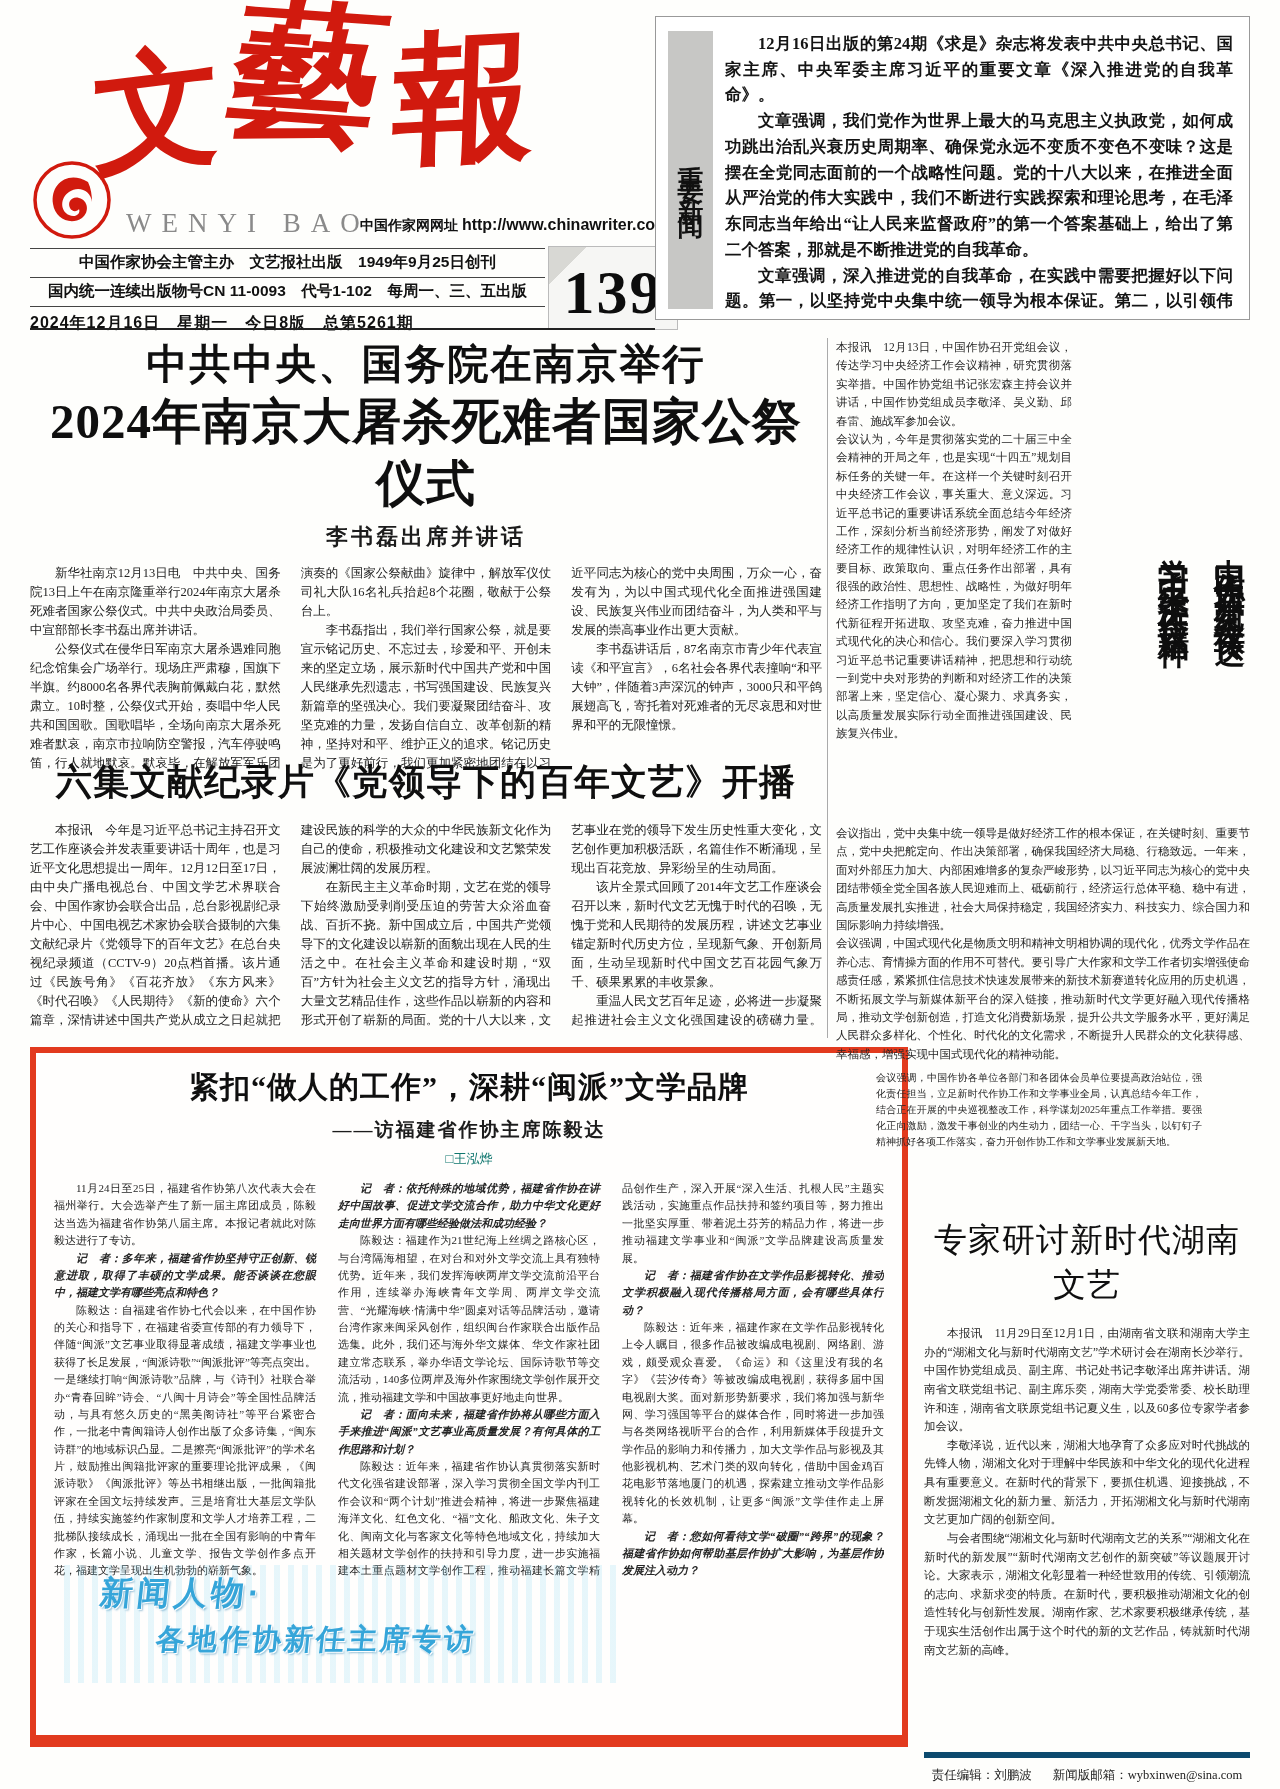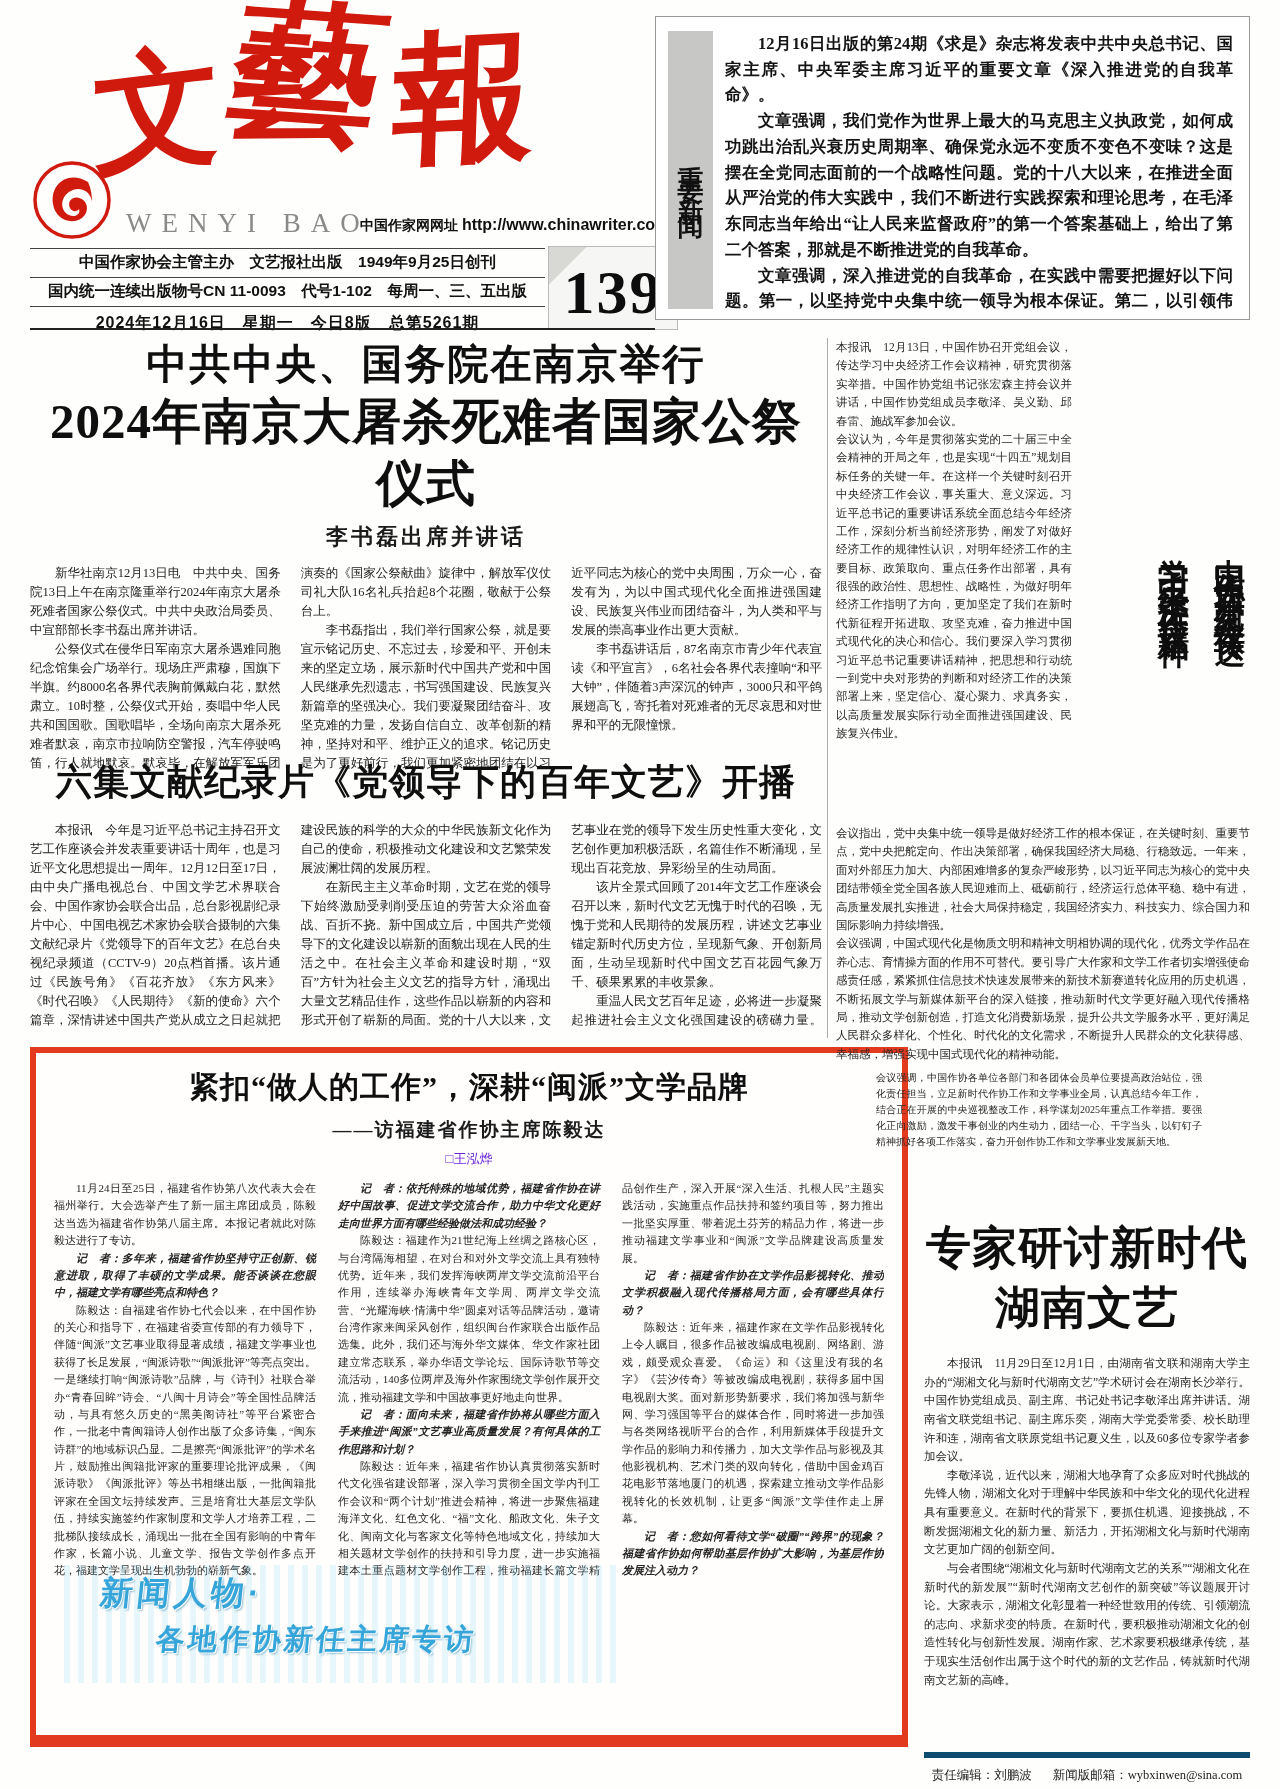--- a/index.html
+++ b/index.html
@@ -20,21 +20,21 @@
   .cal-3 { transform:rotate(-3deg) translateY(18px) skewX(-5deg); margin-left:10px; font-size:142px; }
   #logo { position:absolute; left:0px; top:148px; width:84px; height:84px; }
   .romanized { position:absolute; left:96px; top:198px; font-size:27px; letter-spacing:10px;
     color:#8a8a8a; font-family:"Liberation Serif",serif; }
   .site-line { position:absolute; left:330px; top:206px; font-size:14px; font-weight:700;
     font-family:"Liberation Sans",sans-serif; color:#111; white-space:nowrap; }
   .site-line .url { font-size:16px; }
   .info-block { position:absolute; left:0; top:238px; width:515px; font-family:"Liberation Sans",sans-serif; }
   .info-block .rule { height:1px; background:#444; }
   .info-row { font-size:15.5px; font-weight:700; text-align:center; padding:3px 0 4px; color:#111; white-space:nowrap; }
-  .date-row { font-size:16px; font-weight:700; text-align:center; padding-top:6px; color:#111; letter-spacing:1px; white-space:nowrap; }
+  .date-row { font-size:16px; font-weight:700; text-align:left; padding-top:6px; color:#111; letter-spacing:1px; white-space:nowrap; }
   #issue-badge { position:absolute; left:518px; top:236px; width:130px; height:84px;
     background:linear-gradient(135deg,#d8d8d4 0 18%,#f6f6f4 18%); border:1px solid #bbb;
     display:flex; align-items:center; justify-content:center; }
   #issue-badge .num { font-size:62px; font-weight:900; font-family:"Liberation Serif",serif; color:#0d0d0d; letter-spacing:2px;margin-top:8px; }
   #header-rule { position:absolute; left:30px; top:328px; width:625px; height:2px; background:#222; }
   
   #important-news { position:absolute; left:655px; top:16px; width:595px; height:304px;
     border:1px solid #999; padding:14px 16px 10px 12px; display:flex; gap:12px; background:#fff; }
   #important-news .label { writing-mode:vertical-rl; background:#c7c7c5; color:#111;
     font-weight:900; font-size:26px; letter-spacing:16px; padding:18px 5px 6px;
@@ -52,21 +52,21 @@
   .cols3 p, .flowtext p { text-indent:2em; }
   #article1 .cols3 { margin-top:12px; height:236px; font-size:12.5px; line-height:1.52; color:#222; }
   #article2 { position:absolute; left:30px; top:758px; width:792px; height:282px; }
   #article2 .hl1 { font-size:36px; letter-spacing:1px; }
   #article2 .cols3 { margin-top:14px; height:212px; font-size:12.5px; line-height:1.52; color:#222; }
   
   #article3 { position:absolute; left:30px; top:1047px; width:878px; height:700px;
     border:6px solid #e23a1e; border-bottom-width:12px; background:#fffefd; padding:14px 18px 12px; }
   #article3 .hl1 { font-size:30px; letter-spacing:1px; }
   #article3 .subhead { font-size:19px; font-weight:700; text-align:center; margin-top:9px; letter-spacing:2px; }
-  #article3 .byline { font-size:13px; text-align:center; margin-top:7px; color:#6d28d9; }
+  #article3 .byline { font-size:13px; text-align:center; margin-top:7px; color:#0f766e; }
   #article3 .cols3 { margin-top:12px; height:548px; font-size:11px; line-height:1.58; color:#262626; column-gap:22px; }
   #article3 .q { font-style:italic; font-weight:700; }
   #teaser { position:absolute; left:28px; bottom:52px; width:560px; height:118px;
     background:repeating-linear-gradient(90deg, rgba(120,210,240,.18) 0 6px, rgba(255,255,255,0) 6px 14px);
     pointer-events:none; }
   #teaser .t1, #teaser .t2 { font-family:"Liberation Sans","DejaVu Sans",sans-serif;
     font-weight:900; color:#36a5d9; transform:skewX(-6deg);
     text-shadow:1px 1px 0 #fff, 2px 2px 2px rgba(30,120,170,.45); }
   #teaser .t1 { font-size:33px; margin:6px 0 4px 36px; letter-spacing:4px; }
   #teaser .t2 { font-size:29px; margin-left:92px; letter-spacing:3px; }
@@ -76,21 +76,21 @@
   #zuoxie .toprow { display:flex; gap:14px; height:472px; }
   #zuoxie .colA { flex:0 0 236px; overflow:hidden; font-size:11.5px; line-height:1.6; text-align:justify; color:#262626; }
   #zuoxie .vhl { flex:1; writing-mode:vertical-rl; display:flex; flex-direction:column;
     justify-content:flex-start; align-items:center; padding-top:4px; }
   #zuoxie .vhl div { font-size:31px; font-weight:900; letter-spacing:7px; color:#0e0e0e;
     font-family:"Liberation Serif",serif; margin-left:14px; }
   #zuoxie .cont1 { margin-top:14px; height:238px; overflow:hidden; font-size:11.5px; line-height:1.6; text-align:justify; color:#262626; }
   #zuoxie .cont2 { margin-top:8px; margin-left:40px; width:326px; height:148px; overflow:hidden;
     font-size:10px; line-height:1.6; text-align:justify; color:#262626; }
   #hunan { position:absolute; left:924px; top:1218px; width:326px; }
-  #hunan .hl1 { font-size:45px; font-family:"Liberation Sans","DejaVu Sans",sans-serif; font-weight:700; letter-spacing:1px; }
+  #hunan .hl1 { font-size:33px; font-family:"Liberation Sans","DejaVu Sans",sans-serif; font-weight:400; letter-spacing:1px; }
   #hunan .flowtext { margin-top:16px; height:462px; overflow:hidden; font-size:11.5px; line-height:1.62; text-align:justify; color:#262626; }
   
   #footer { position:absolute; left:924px; top:1752px; width:326px; border-top:6px solid #0c4a6e;
     padding-top:9px; font-size:12.5px; color:#222; display:flex; justify-content:center; gap:21px; white-space:nowrap; }
 </style>
 </head>
 <body>
 
 <div id="page">
 

